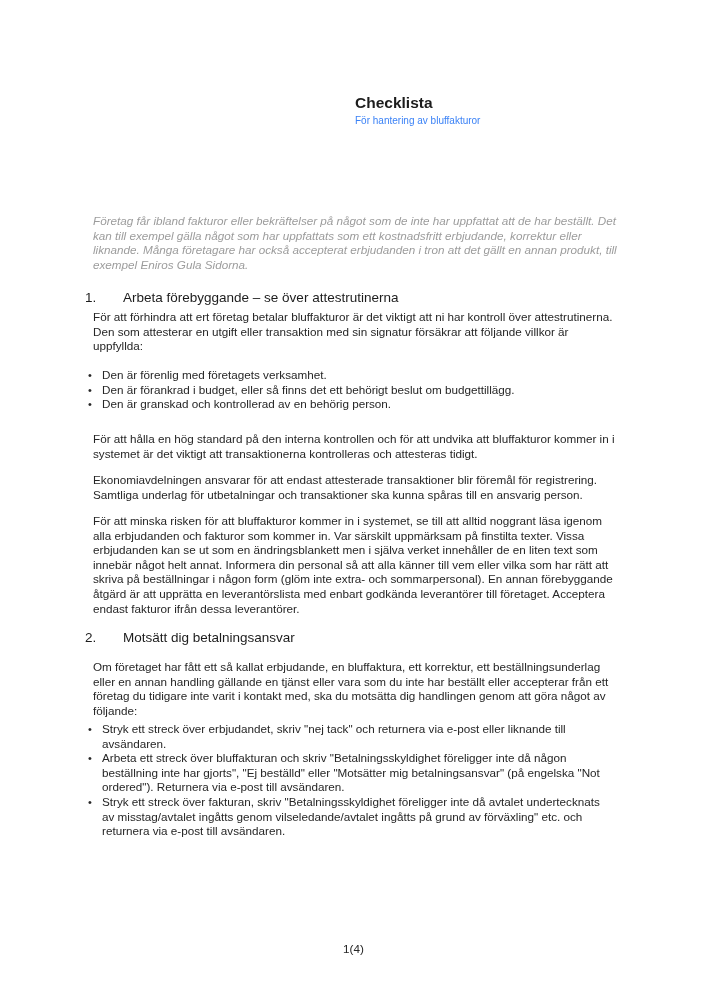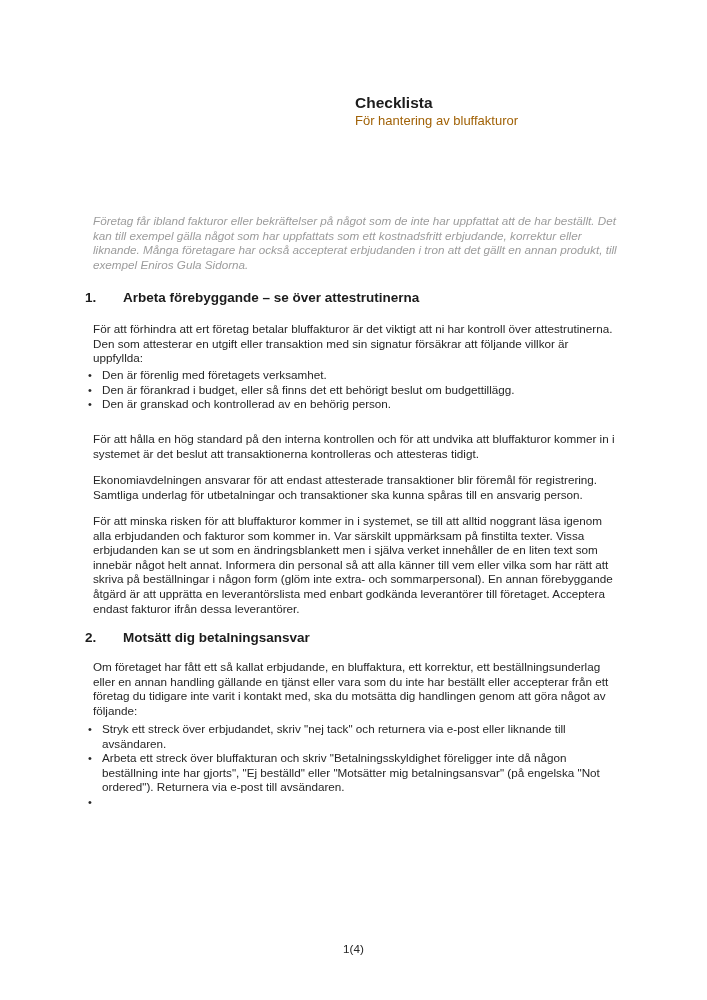--- a/index.html
+++ b/index.html
@@ -15,34 +15,34 @@
     background: #ffffff;
     overflow: hidden;
   }
   .abs { position: absolute; }
   .title-block { left: 355px; top: 94px; width: 300px; }
   .doc-title {
     font-size: 15.5px; font-weight: bold; line-height: 18px;
     color: #1c1c1c; margin: 0;
   }
   .doc-subtitle {
-    font-size: 13px; line-height: 16px; color: #a16207; margin: 1px 0 0 0;
+    font-size: 10px; line-height: 16px; color: #3b82f6; margin: 1px 0 0 0;
   }
   .textcol { left: 85px; width: 545px; }
   .para {
     font-size: 11.7px; line-height: 14.6px;
     white-space: pre-line;
     color: #262626;
     margin: 8px;
   }
   .intro {
     color: #9c9c9c; font-style: italic;
   }
   .sec-heading {
-    font-size: 13.5px; font-weight: bold; color: #1c1c1c;
+    font-size: 13.5px; font-weight: normal; color: #1c1c1c;
     line-height: 16px; margin: 0;
   }
   .sec-num { display: inline-block; width: 38px; }
   ul.bullets {
     margin: 0; padding: 0; list-style: none;
     font-size: 11.7px; line-height: 14.6px; color: #262626;
   }
   ul.bullets li {
     position: relative; padding-left: 17px; white-space: pre-line;
   }
@@ -64,32 +64,32 @@
     <div class="doc-subtitle">För hantering av bluffakturor</div>
   </div>
 
   <p class="abs textcol para intro" style="top:206px">Företag får ibland fakturor eller bekräftelser på något som de inte har uppfattat att de har beställt. Det
 kan till exempel gälla något som har uppfattats som ett kostnadsfritt erbjudande, korrektur eller
 liknande. Många företagare har också accepterat erbjudanden i tron att det gällt en annan produkt, till
 exempel Eniros Gula Sidorna.</p>
 
   <h2 class="abs textcol sec-heading" style="top:290px"><span class="sec-num">1.</span><span>Arbeta förebyggande – se över attestrutinerna</span></h2>
 
-  <p class="abs textcol para" style="top:314px">För att förhindra att ert företag betalar bluffakturor är det viktigt att ni har kontroll över attestrutinerna.
+  <p class="abs textcol para" style="top:302px">För att förhindra att ert företag betalar bluffakturor är det viktigt att ni har kontroll över attestrutinerna.
 Den som attesterar en utgift eller transaktion med sin signatur försäkrar att följande villkor är
 uppfyllda:</p>
 
   <ul class="abs textcol bullets" style="top:368px">
     <li><span class="dot">•</span><span>Den är förenlig med företagets verksamhet.</span></li>
     <li><span class="dot">•</span><span>Den är förankrad i budget, eller så finns det ett behörigt beslut om budgettillägg.</span></li>
     <li><span class="dot">•</span><span>Den är granskad och kontrollerad av en behörig person.</span></li>
   </ul>
 
   <p class="abs textcol para" style="top:424px">För att hålla en hög standard på den interna kontrollen och för att undvika att bluffakturor kommer in i
-systemet är det beslut att transaktionerna kontrolleras och attesteras tidigt.</p>
+systemet är det viktigt att transaktionerna kontrolleras och attesteras tidigt.</p>
 
   <p class="abs textcol para" style="top:465px">Ekonomiavdelningen ansvarar för att endast attesterade transaktioner blir föremål för registrering.
 Samtliga underlag för utbetalningar och transaktioner ska kunna spåras till en ansvarig person.</p>
 
   <p class="abs textcol para" style="top:506px">För att minska risken för att bluffakturor kommer in i systemet, se till att alltid noggrant läsa igenom
 alla erbjudanden och fakturor som kommer in. Var särskilt uppmärksam på finstilta texter. Vissa
 erbjudanden kan se ut som en ändringsblankett men i själva verket innehåller de en liten text som
 innebär något helt annat. Informera din personal så att alla känner till vem eller vilka som har rätt att
 skriva på beställningar i någon form (glöm inte extra- och sommarpersonal). En annan förebyggande
 åtgärd är att upprätta en leverantörslista med enbart godkända leverantörer till företaget. Acceptera
@@ -101,19 +101,21 @@
 eller en annan handling gällande en tjänst eller vara som du inte har beställt eller accepterar från ett
 företag du tidigare inte varit i kontakt med, ska du motsätta dig handlingen genom att göra något av
 följande:</p>
 
   <ul class="abs textcol bullets" style="top:722px">
     <li><span class="dot">•</span><span>Stryk ett streck över erbjudandet, skriv "nej tack" och returnera via e-post eller liknande till
 avsändaren.</span></li>
     <li><span class="dot">•</span><span>Arbeta ett streck över bluffakturan och skriv "Betalningsskyldighet föreligger inte då någon
 beställning inte har gjorts", "Ej beställd" eller "Motsätter mig betalningsansvar" (på engelska "Not
 ordered"). Returnera via e-post till avsändaren.</span></li>
-    <li><span class="dot">•</span></li>
+    <li><span class="dot">•</span><span>Stryk ett streck över fakturan, skriv "Betalningsskyldighet föreligger inte då avtalet undertecknats
+av misstag/avtalet ingåtts genom vilseledande/avtalet ingåtts på grund av förväxling" etc. och
+returnera via e-post till avsändaren.</span></li>
   </ul>
 
 
   <div class="abs footer">1(4)</div>
 
 </div>
 
 </body></html>

